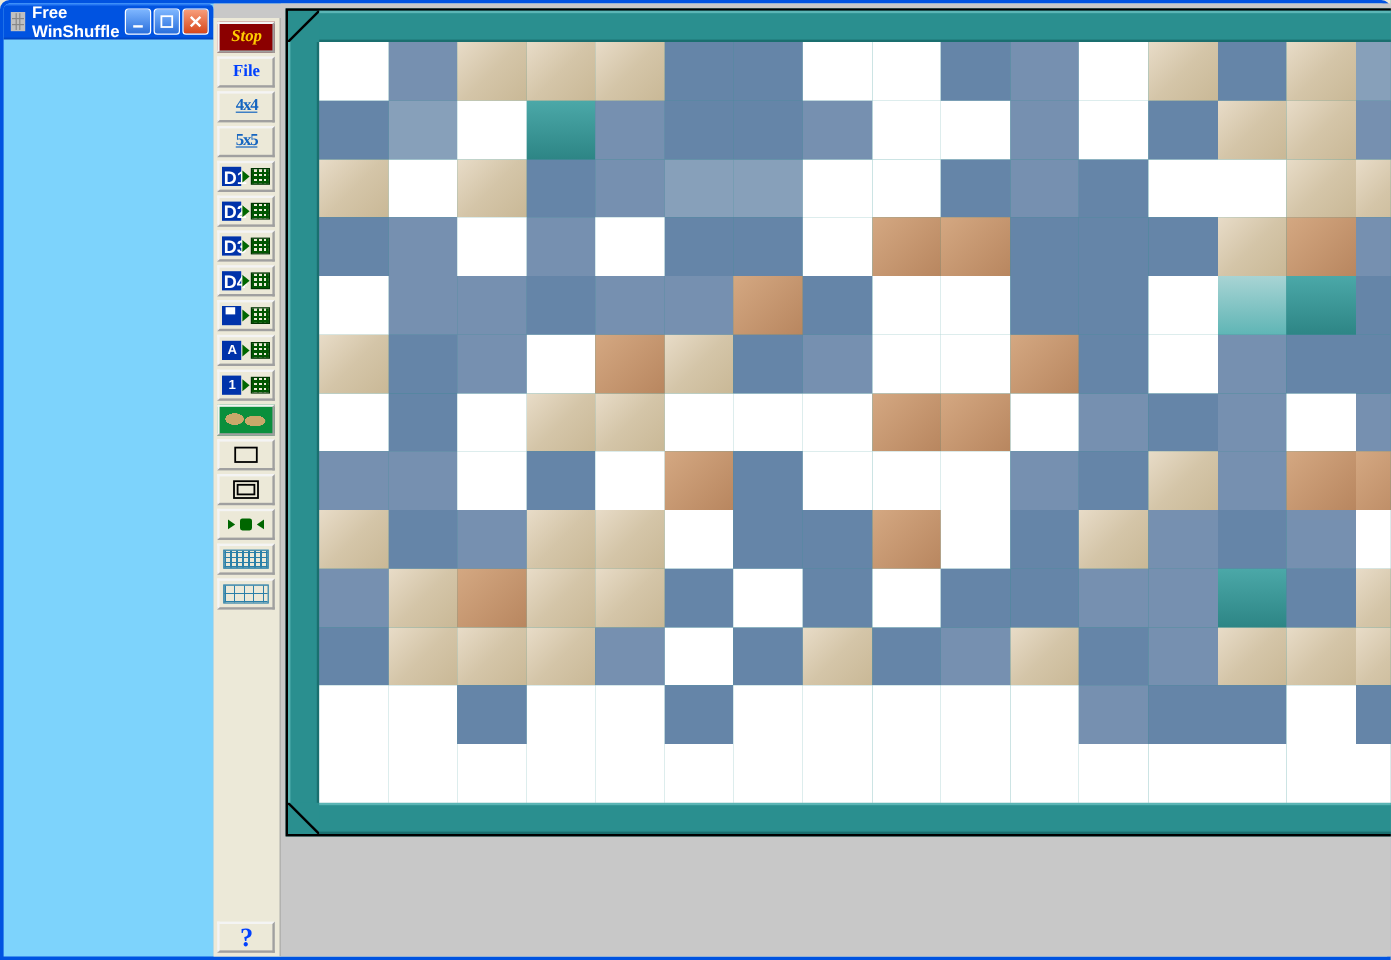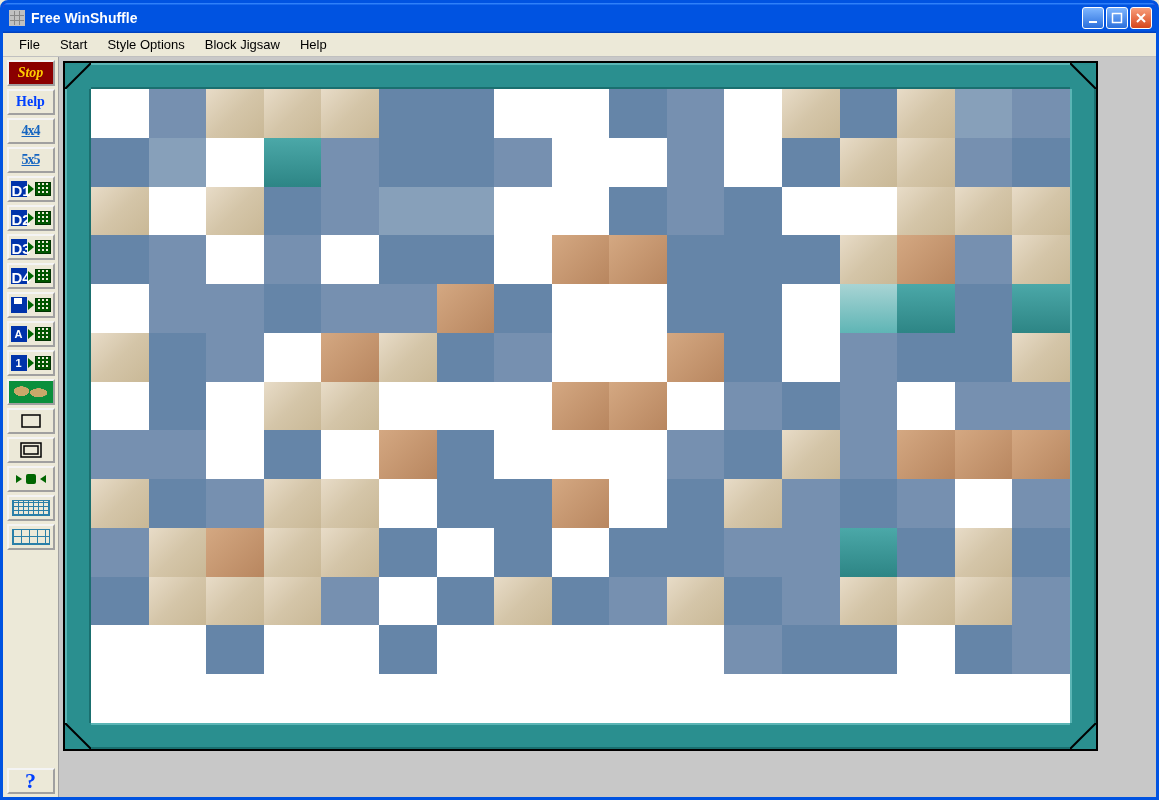--- a/index.html
+++ b/index.html
@@ -8,23 +8,23 @@
   background: #ece9d8;
   width: 1159px;
   height: 800px;
   overflow: hidden;
 }
 .window {
   width: 1159px;
   height: 800px;
   border: 3px solid #0053e1;
   border-radius: 8px 8px 0 0;
-  background: #a21caf;
+  background: #7dd3fc;
   display: flex;
-  flex-direction: column;
+  flex-direction: row;
 }
 .titlebar {
   height: 30px;
   background: linear-gradient(to bottom, #3b8cff 0%, #0053e1 8%, #0053e1 92%, #003db7 100%);
   display: flex;
   align-items: center;
   padding: 0 4px 0 6px;
   color: #fff;
   font-weight: bold;
   font-size: 14px;
@@ -77,20 +77,21 @@
 }
 .toolbar {
   width: 56px;
   background: #ece9d8;
   border-right: 1px solid #a0a0a0;
   display: flex;
   flex-direction: column;
   align-items: center;
   padding: 3px 2px;
   gap: 3px;
+  margin-top: 12px;
 }
 .tbtn {
   width: 48px; height: 26px;
   border: 2px outset #f4f4f4;
   background: #ece9d8;
   display: flex; align-items: center; justify-content: center;
   cursor: pointer;
   font-size: 14px;
   font-weight: bold;
 }
@@ -214,33 +215,26 @@
           </svg>
       </div>
       <div class="winbtn close">
         <svg viewBox="0 0 12 12">
             <path d="M2 2 L10 10 M10 2 L2 10" stroke="#fff" stroke-width="2"></path>
           </svg>
       </div>
     </div>
   </div>
 
-  <div class="menubar">
-    <div class="menuitem">File</div>
-    <div class="menuitem">Start</div>
-    <div class="menuitem">Style Options</div>
-    <div class="menuitem">Block Jigsaw</div>
-    <div class="menuitem">Help</div>
-  </div>
 
   <div class="client">
 
     <div class="toolbar">
       <div class="tbtn stop">Stop</div>
-      <div class="tbtn alpha">Help</div>
+      <div class="tbtn alpha">File</div>
       <div class="tbtn grid44">4x4</div>
       <div class="tbtn grid55">5x5</div>
 
       <div class="tbtn dblue">
         <span class="dblue-block">D1</span>
         <span class="tri-play"></span>
         <span class="mini-grid"></span>
       </div>
       <div class="tbtn dblue">
         <span class="dblue-block">D2</span>

